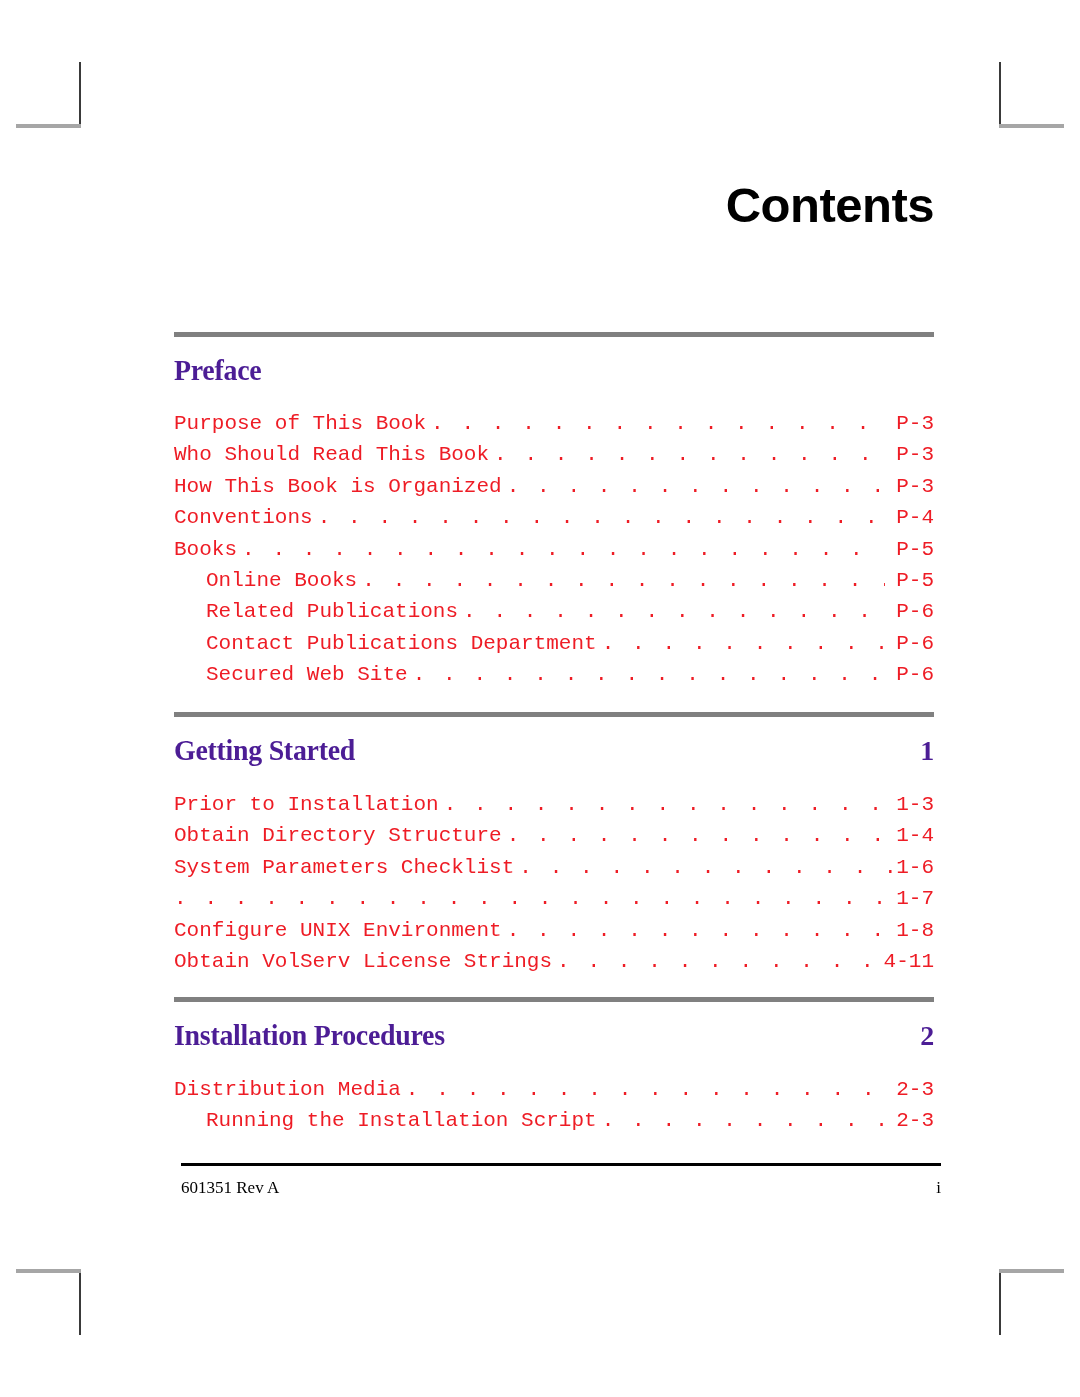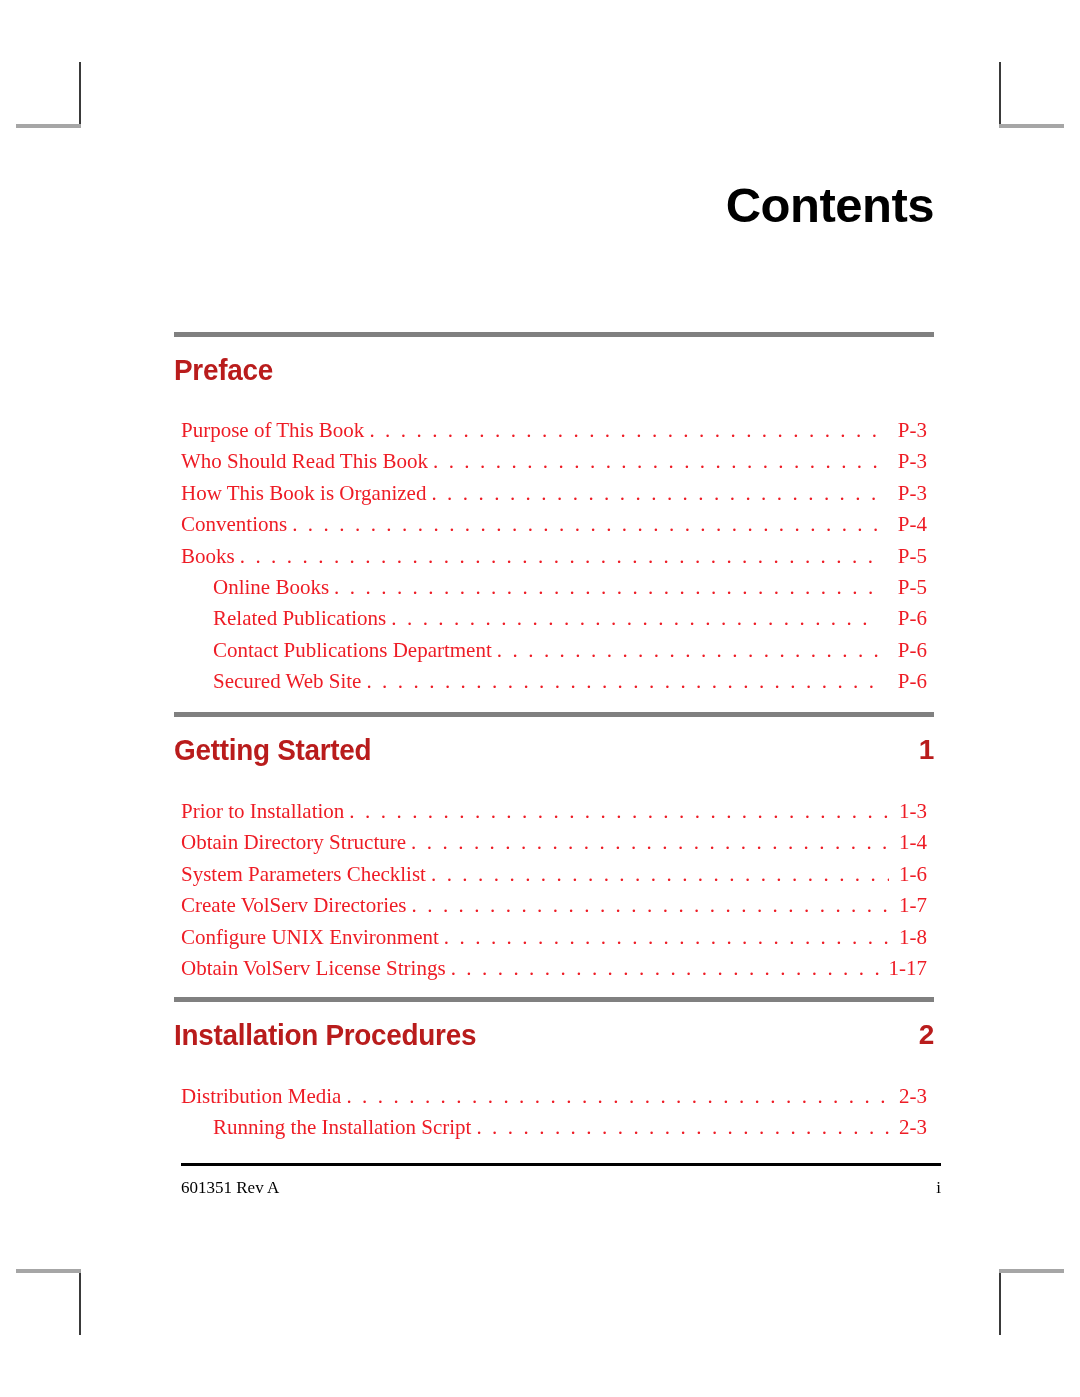--- a/index.html
+++ b/index.html
@@ -62,40 +62,40 @@
 
   
   .section { position: absolute; left: 0; width: 760px; }
   .section-rule {
     height: 5px;
     background: #808080;
     width: 100%;
   }
   .section-head {
     display: flex;
-    align-items: center;
+    align-items: flex-end;
     justify-content: space-between;
-    font-family: Liberation Sans, sans-serif;
+    font-family: Liberation Serif, serif;
     font-weight: bold;
-    color: #b91c1c;
+    color: #4c1d95;
     font-size: 30px;
     letter-spacing: -0.3px;
   }
   .section-head .head-title {
     transform: scaleX(0.93);
     transform-origin: left center;
     white-space: nowrap;
   }
   .section-head .head-num {
     font-size: 28px;
     white-space: nowrap;
   }
 
   
-  .toc-list { margin: 7px; padding: 0; list-style: none; }
+  .toc-list { margin: 0; padding: 0; list-style: none; font-family: Liberation Mono, monospace; }
   .toc-entry {
     display: flex;
     align-items: baseline;
     color: #ee1c25;
     font-size: 21px;
     line-height: 31.4px;
     white-space: nowrap;
   }
   .toc-entry.level-2 { padding-left: 32px; }
   .toc-entry .label { flex: 0 0 auto; }
@@ -236,33 +236,32 @@
         <span class="label">Obtain Directory Structure</span>
         <span class="leader"></span>
         <span class="pagenum">1-4</span>
       </li>
       <li class="toc-entry level-1">
         <span class="label">System Parameters Checklist</span>
         <span class="leader"></span>
         <span class="pagenum">1-6</span>
       </li>
       <li class="toc-entry level-1">
-        <span class="label">Create VolServ Directories</span>
         <span class="leader"></span>
         <span class="pagenum">1-7</span>
       </li>
       <li class="toc-entry level-1">
         <span class="label">Configure UNIX Environment</span>
         <span class="leader"></span>
         <span class="pagenum">1-8</span>
       </li>
       <li class="toc-entry level-1">
         <span class="label">Obtain VolServ License Strings</span>
         <span class="leader"></span>
-        <span class="pagenum">1-17</span>
+        <span class="pagenum">4-11</span>
       </li>
     </ul>
   </div>
 
   <div class="section gap-tight" style="top:997px;">
     <div class="section-rule"></div>
     <div class="section-head" style="padding-top:16px;">
       <span class="head-title">Installation Procedures</span>
       <span class="head-num">2</span>
     </div>

